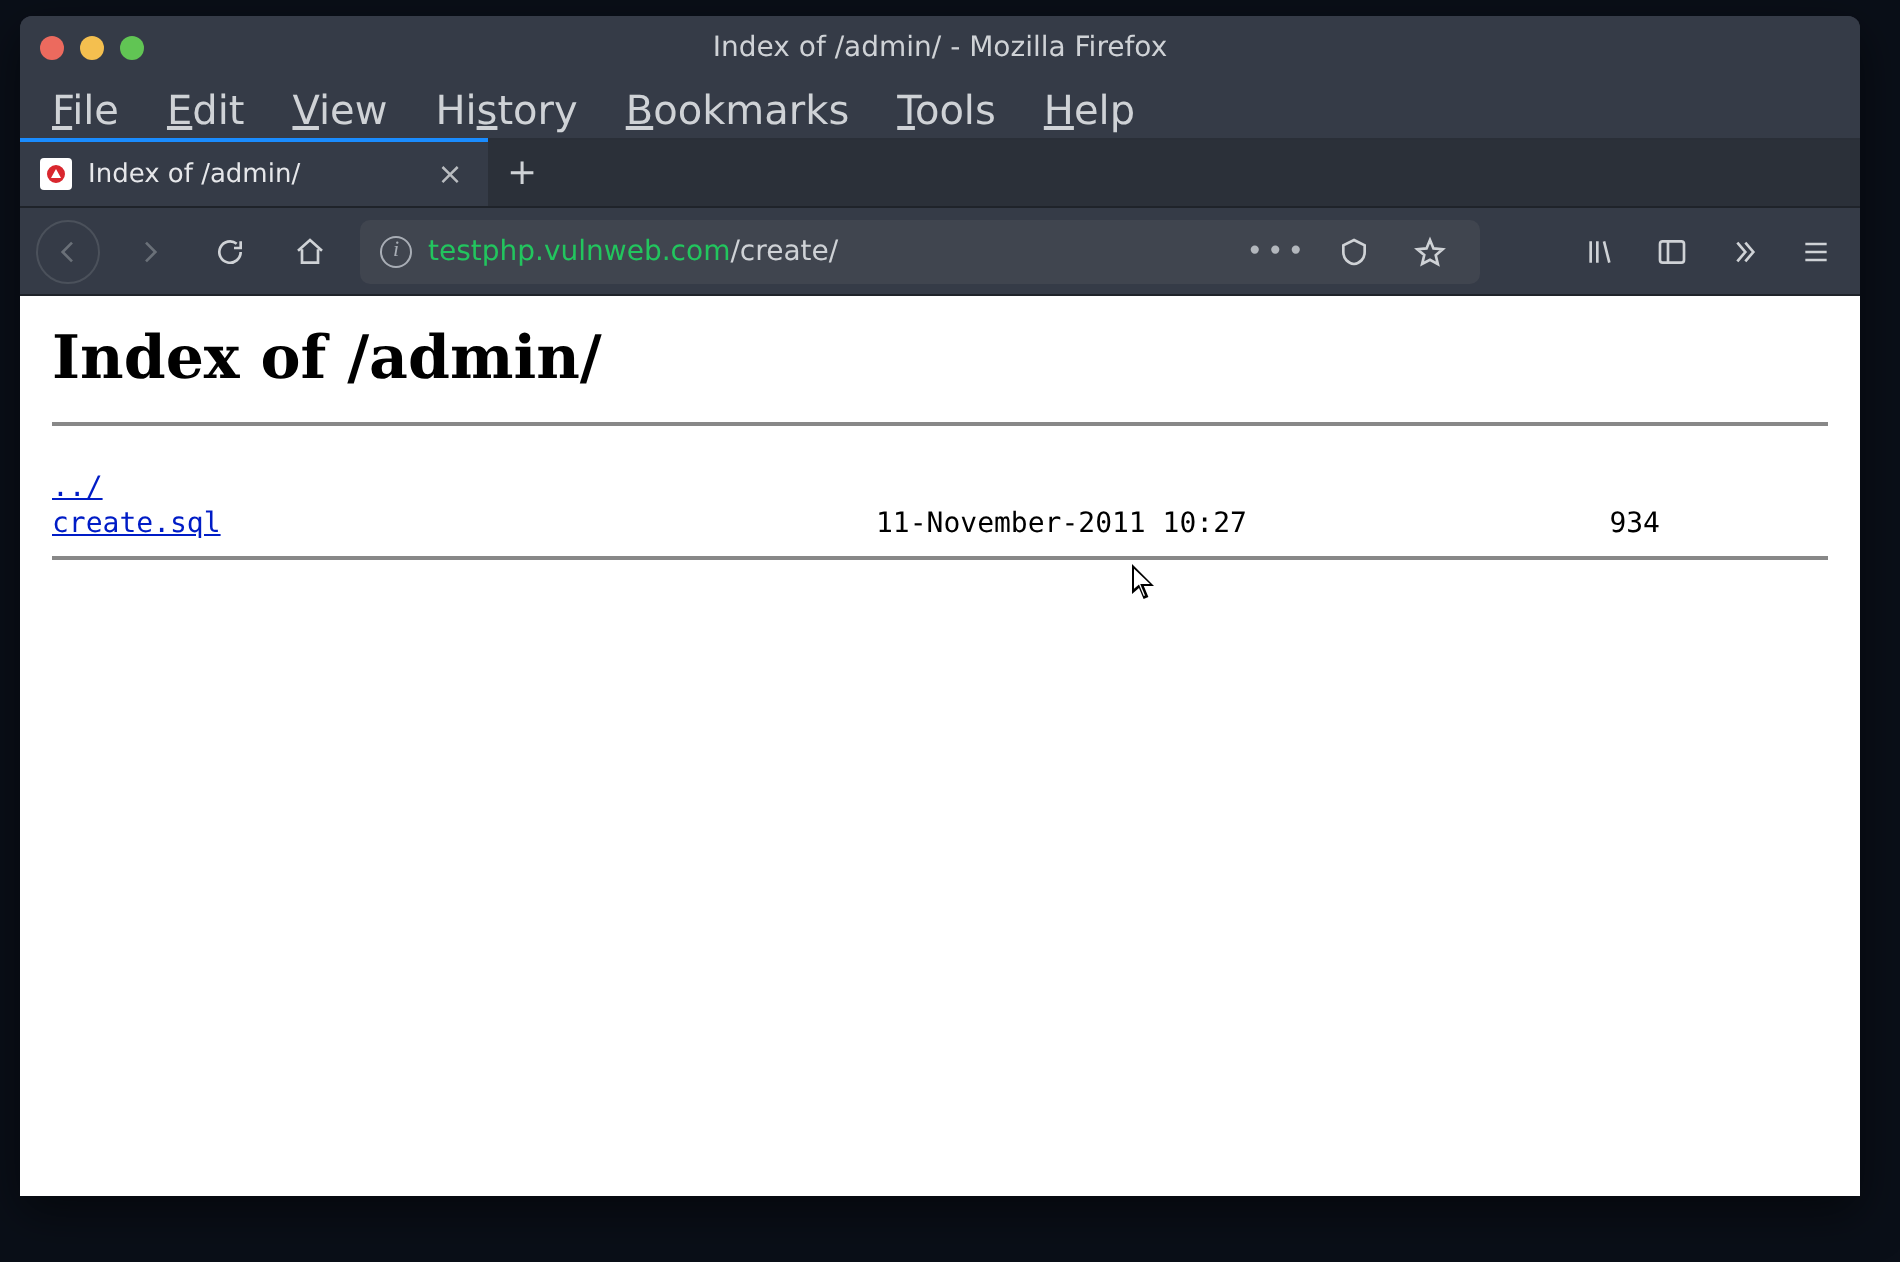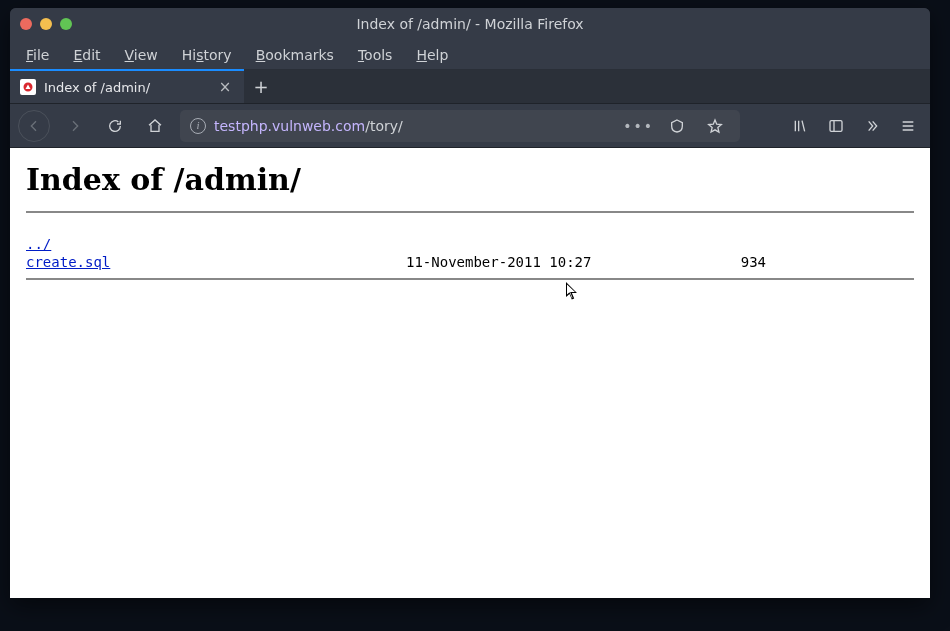--- a/index.html
+++ b/index.html
@@ -53,21 +53,21 @@
     pointer-events: none;
   }
   .menubar {
     height: 30px;
     background: #353b47;
     display: flex;
     align-items: center;
     gap: 4px;
     padding: 0 6px;
     color: #cfd2d6;
-    font-size: 14px;
+    font-size: 20px;
     border-bottom: 1px solid #2a2f38;
   }
   .menu-item {
     padding: 3px 10px;
     border-radius: 3px;
     cursor: default;
   }
   .menu-item u { text-decoration: underline; }
   .tabstrip {
     height: 34px;
@@ -151,21 +151,21 @@
     border: 1.5px solid #a8adb5;
     border-radius: 50%;
     display: flex; align-items: center; justify-content: center;
     font-family: serif;
     font-style: italic;
     font-size: 11px;
     color: #a8adb5;
     line-height: 1;
   }
   .urlbar .url-text { color: #cfd2d6; }
-  .urlbar .url-text .dim { color: #c4b5fd; margin-top: 20px; }
+  .urlbar .url-text .dim { color: #22c55e; margin-top: 20px; }
   .urlbar .spacer { flex: 1; }
   .page-actions {
     display:flex; gap:8px; align-items:center; margin-left:auto;
   }
   .page-actions .nav-btn { width:28px; }
   .viewport {
     flex: 1;
     background: #fff;
     padding: 14px 16px;
     overflow: auto;
@@ -189,20 +189,21 @@
     color: #000;
     line-height: 1.3;
     white-space: pre;
   }
   .listing a {
     color: #001cc6;
     text-decoration: underline;
   }
   .row {
     display: flex;
+    gap: 32px;
   }
   .col-name { width: 380px; }
   .col-date { width: 260px; }
   .col-size { width: 100px; text-align: right; }
   .cursor-img {
     position:absolute;
     left: 556px; top: 134px;
     pointer-events:none;
     color:#000;
   }
@@ -262,21 +263,21 @@
           </svg>
       </div>
       <div class="nav-btn">
         <svg viewBox="0 0 24 24">
             <path d="M3 11l9-8 9 8M6 10v10h12V10"></path>
           </svg>
       </div>
 
       <div class="urlbar">
         <span class="info-icon">i</span>
-        <span class="url-text"><span class="dim">testphp.vulnweb.com</span><span>/tory/</span></span>
+        <span class="url-text"><span class="dim">testphp.vulnweb.com</span><span>/create/</span></span>
         <span class="spacer"></span>
         <span style="letter-spacing:2px;color:#b3b7bd;">•••</span>
         <span class="nav-btn">
           <svg viewBox="0 0 24 24">
               <path d="M12 3l8 4v5c0 5-3.5 8.5-8 9c-4.5-.5-8-4-8-9V7l8-4z"></path>
             </svg>
         </span>
         <span class="nav-btn">
           <svg viewBox="0 0 24 24">
               <path d="M12 3l2.6 6.3 6.9.6-5.2 4.5 1.6 6.7L12 17.8 6.1 21l1.6-6.7L2.5 9.9l6.9-.6L12 3z"></path>

